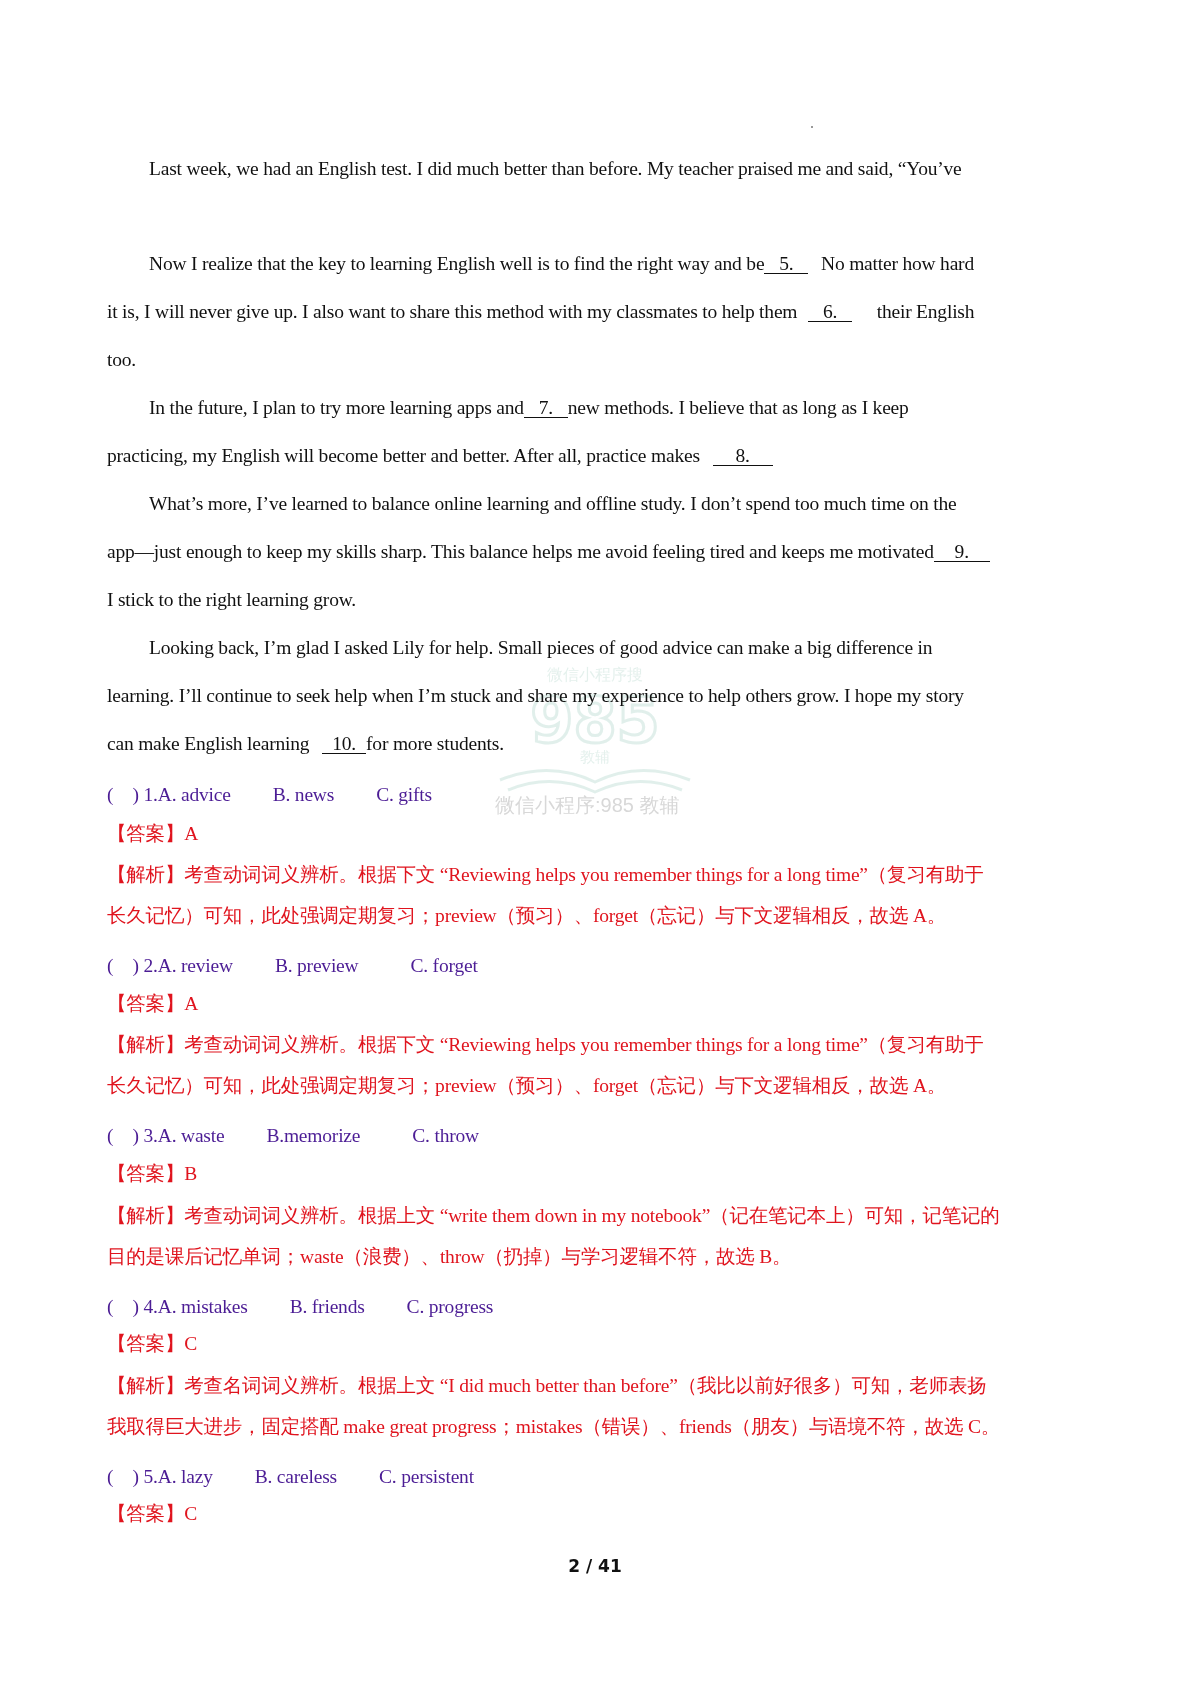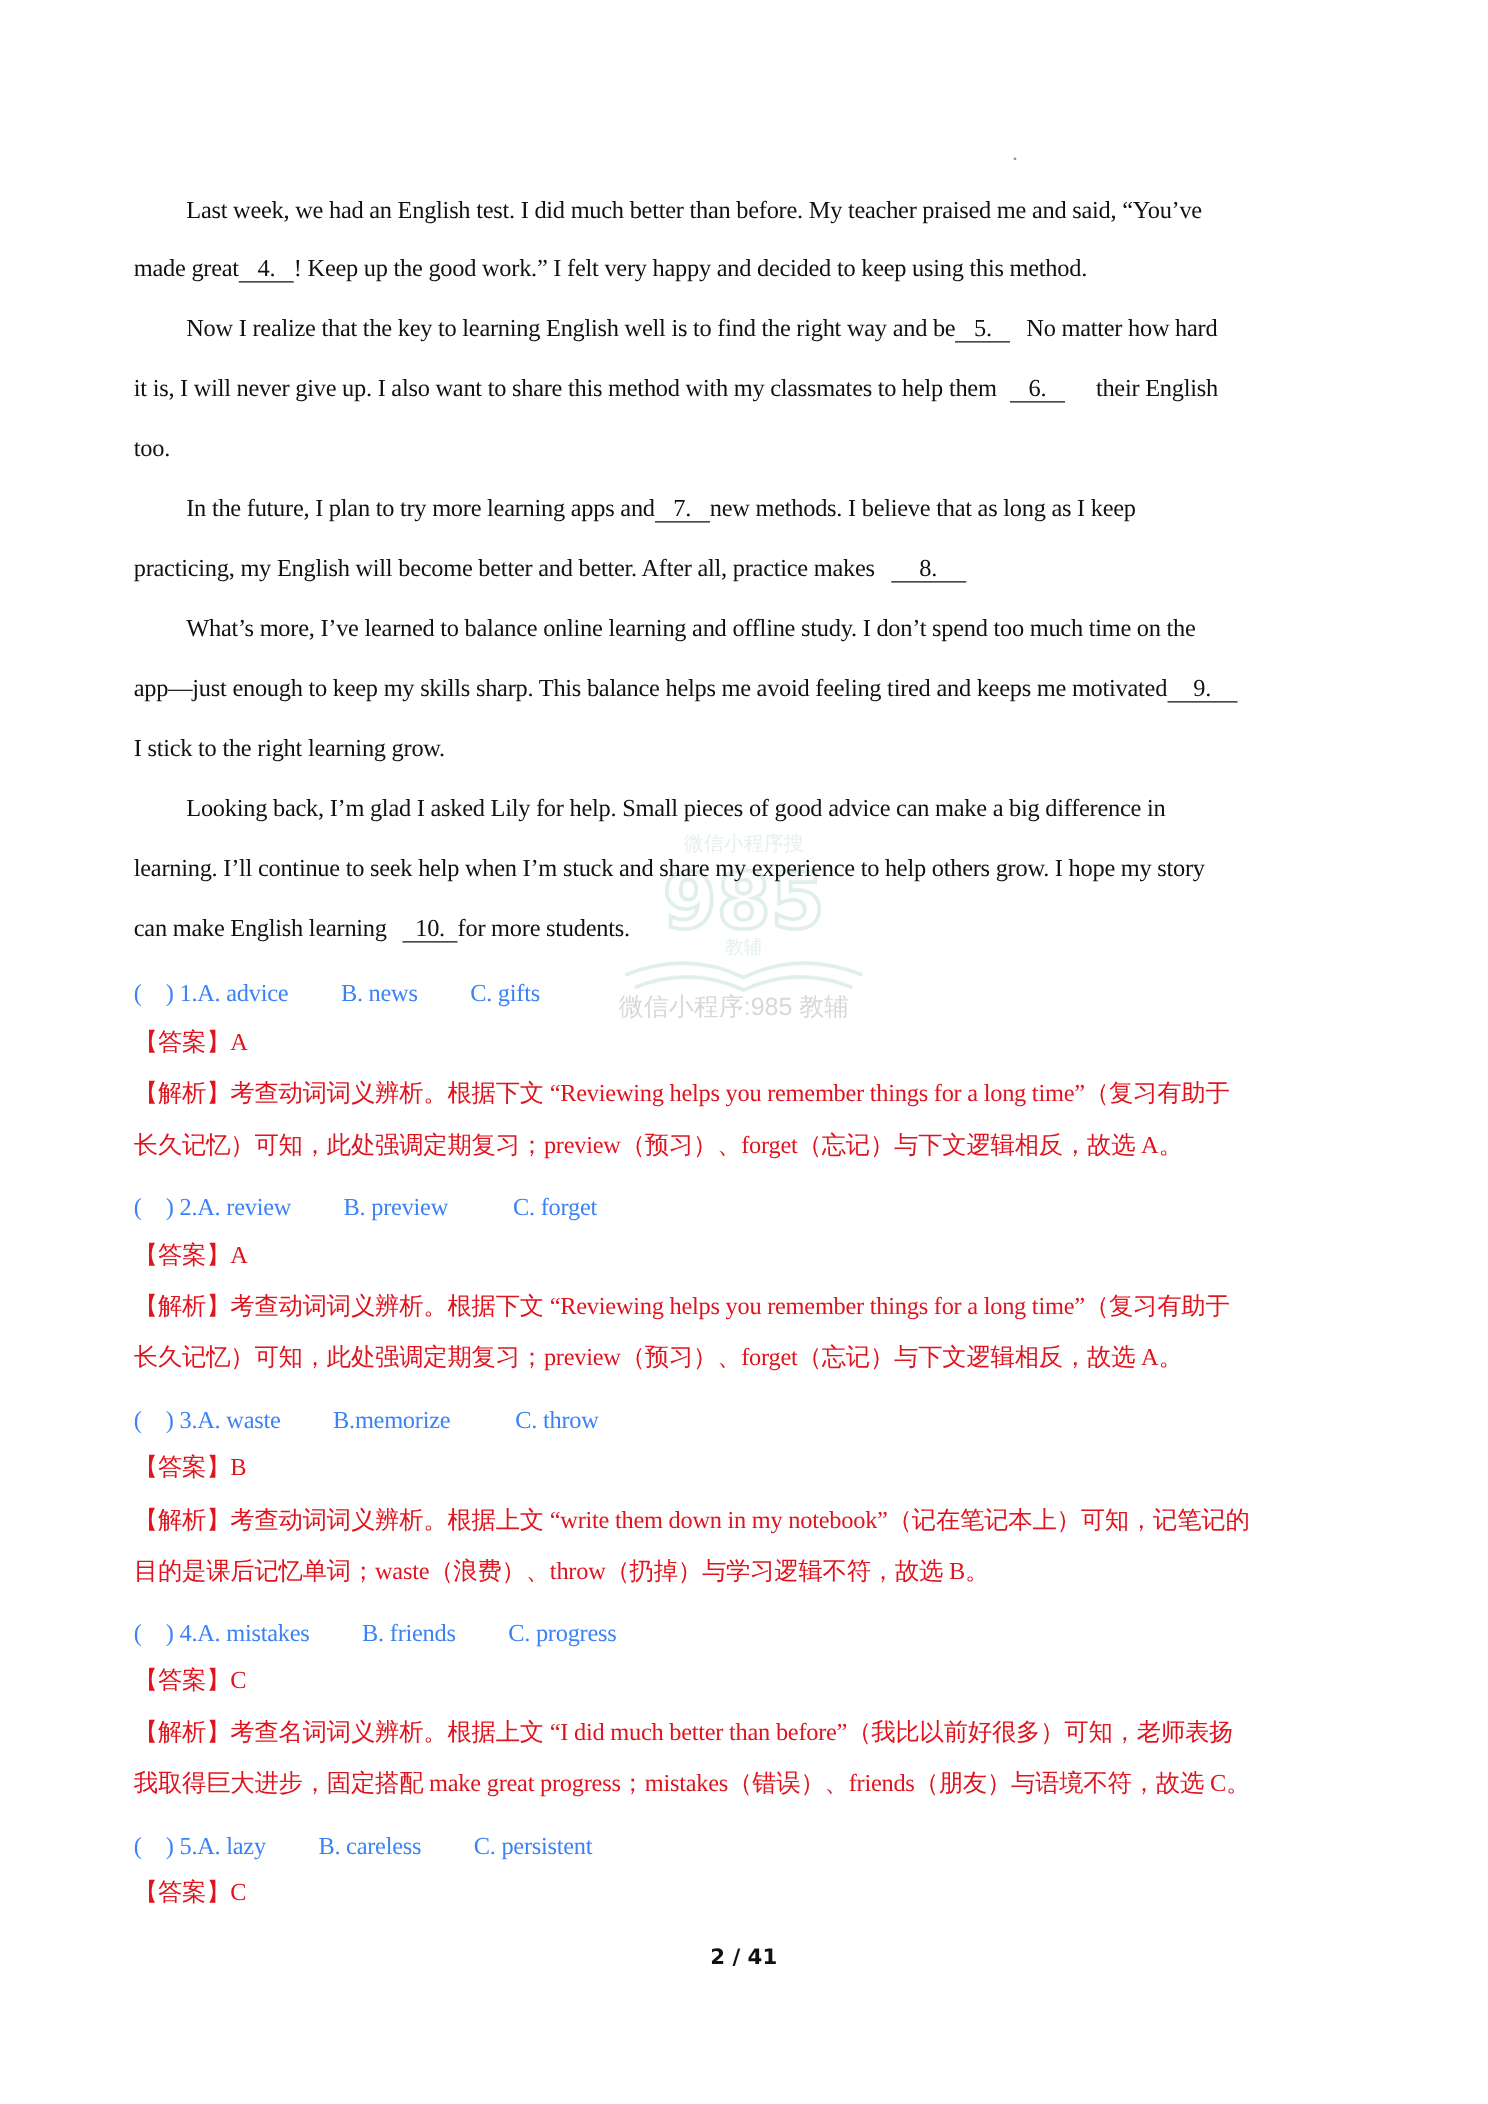--- a/index.html
+++ b/index.html
@@ -3,21 +3,21 @@
 <meta charset="utf-8">
 <style>
   html, body { margin: 0; padding: 0; background: #ffffff; }
   body { width: 1190px; height: 1683px; position: relative; overflow: hidden;
          font-family: "Liberation Serif", "DejaVu Serif", serif; color: #111; }
   .page { position: absolute; left: 0; top: 0; width: 1190px; height: 1683px; }
   .line { position: absolute; left: 107px; font-size: 19.5px; white-space: nowrap; letter-spacing: -0.2px; font-family: Liberation Serif, serif; }
   .indent { left: 149px; }
   .blank-inner { display:inline-block; min-width: 44px; text-align:center; border-bottom: 1px solid #111; line-height: 18px; }
   .red { color: #e0141e; }
-  .q { color: #3b82f6; }
+  .q { color: #4c1d95; }
   .q .opt { display: inline-block; }
   .pager { position: absolute; top: 1556px; left: 0; width: 1190px; text-align: center;
            font-family: "DejaVu Sans", sans-serif; font-weight: bold; font-size: 17px; color: #111; }
   .watermark { position: absolute; left: 480px; top: 650px; width: 230px; height: 180px; opacity: 0.55; pointer-events: none; }
   .wm-text { position: absolute; left: 495px; top: 792px; font-family: Liberation Sans, sans-serif;
              font-size: 20px; color: #d8d8d8; white-space: nowrap; }
   .dot { position: absolute; left: 811px; top: 126px; width: 2px; height: 2px; background: #999; }
 </style>
 </head>
 <body>
@@ -28,23 +28,20 @@
   <svg class="watermark" viewBox="0 0 230 180">
     <text x="115" y="30" text-anchor="middle" font-size="16" fill="#cfe5de" font-family="DejaVu Sans, sans-serif">微信小程序搜</text>
     <text x="115" y="92" text-anchor="middle" font-size="62" font-weight="bold" fill="none" stroke="#c9e3dc" stroke-width="3" font-family="DejaVu Sans, sans-serif">985</text>
     <text x="115" y="112" text-anchor="middle" font-size="15" fill="#cfe5de" font-family="DejaVu Sans, sans-serif">教辅</text>
     <path d="M20 130 Q70 110 115 132 Q160 110 210 130" fill="none" stroke="#c9e3dc" stroke-width="3"></path>
     <path d="M28 140 Q72 122 115 142 Q158 122 202 140" fill="none" stroke="#c9e3dc" stroke-width="3"></path>
   </svg>
   <div class="wm-text">微信小程序:985 教辅</div>
 
   <div class="line indent" style="top:158px">Last week, we had an English test. I did much better than before. My teacher praised me and said, “You’ve</div>
-  <div class="line" style="top:205px">
-    <span>made great</span><span class="blank-inner">4.</span><span>! Keep up the good work.” I felt very happy and decided to keep using this method.</span>
-  </div>
 
   <div class="line indent" style="top:253px">
     <span>Now I realize that the key to learning English well is to find the right way and be</span><span class="blank-inner">5.</span> <span style="margin-left:8px">No matter how hard</span>
   </div>
   <div class="line" style="top:301px">
     <span>it is, I will never give up. I also want to share this method with my classmates to help them</span> <span class="blank-inner" style="margin-left:6px">6.</span> <span style="margin-left:20px">their English</span>
   </div>
   <div class="line" style="top:349px">too.</div>
 
   <div class="line indent" style="top:397px">

